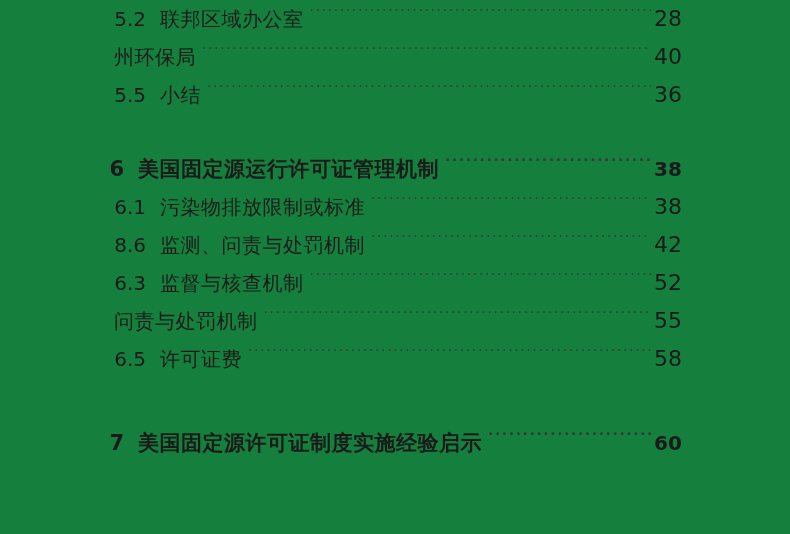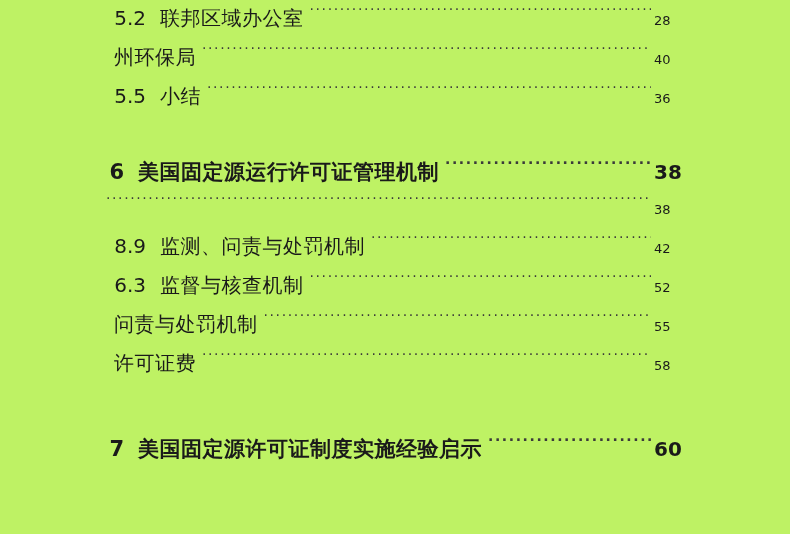--- a/index.html
+++ b/index.html
@@ -11,21 +11,21 @@
     width: 790px;
     height: 534px;
     font-family: "DejaVu Sans", "Liberation Sans", sans-serif;
     color: #1a1a1a;
     overflow: hidden;
   }
   .page {
     position: relative;
     width: 790px;
     height: 534px;
-    background: #bef264;
+    background: #15803d;
     padding: 0;
     box-sizing: border-box;
   }
   .toc {
     position: absolute;
     left: 0;
     top: 0;
     width: 790px;
   }
   .toc-row {
@@ -75,21 +75,21 @@
     line-height: 37px;
     font-weight: 400;
   }
   .lvl2 .num {
     width: 46px;
   }
   .lvl2 .title {
     letter-spacing: 0.5px;
   }
   .lvl2 .page-no {
-    font-size: 13px;
+    font-size: 22px;
   }
 
   
   .lvl1 {
     font-size: 21px;
     line-height: 38px;
     font-weight: bold;
   }
   .lvl1 .num {
     width: 24px;
@@ -135,41 +135,44 @@
     <div class="gap-md"></div>
 
     <div class="block">
       <div class="toc-row lvl1">
         <span class="num">6</span>
         <span class="title">美国固定源运行许可证管理机制</span>
         <span class="leader"></span>
         <span class="page-no">38</span>
       </div>
       <div class="toc-row lvl2">
+        <span class="num">6.1</span>
+        <span class="title">污染物排放限制或标准</span>
         <span class="leader"></span>
         <span class="page-no">38</span>
       </div>
       <div class="toc-row lvl2">
-        <span class="num">8.9</span>
+        <span class="num">8.6</span>
         <span class="title">监测、问责与处罚机制</span>
         <span class="leader"></span>
         <span class="page-no">42</span>
       </div>
       <div class="toc-row lvl2">
         <span class="num">6.3</span>
         <span class="title">监督与核查机制</span>
         <span class="leader"></span>
         <span class="page-no">52</span>
       </div>
       <div class="toc-row lvl2">
         <span class="title">问责与处罚机制</span>
         <span class="leader"></span>
         <span class="page-no">55</span>
       </div>
       <div class="toc-row lvl2">
+        <span class="num">6.5</span>
         <span class="title">许可证费</span>
         <span class="leader"></span>
         <span class="page-no">58</span>
       </div>
     </div>
 
     <div class="gap-lg"></div>
 
     <div class="block">
       <div class="toc-row lvl1">

